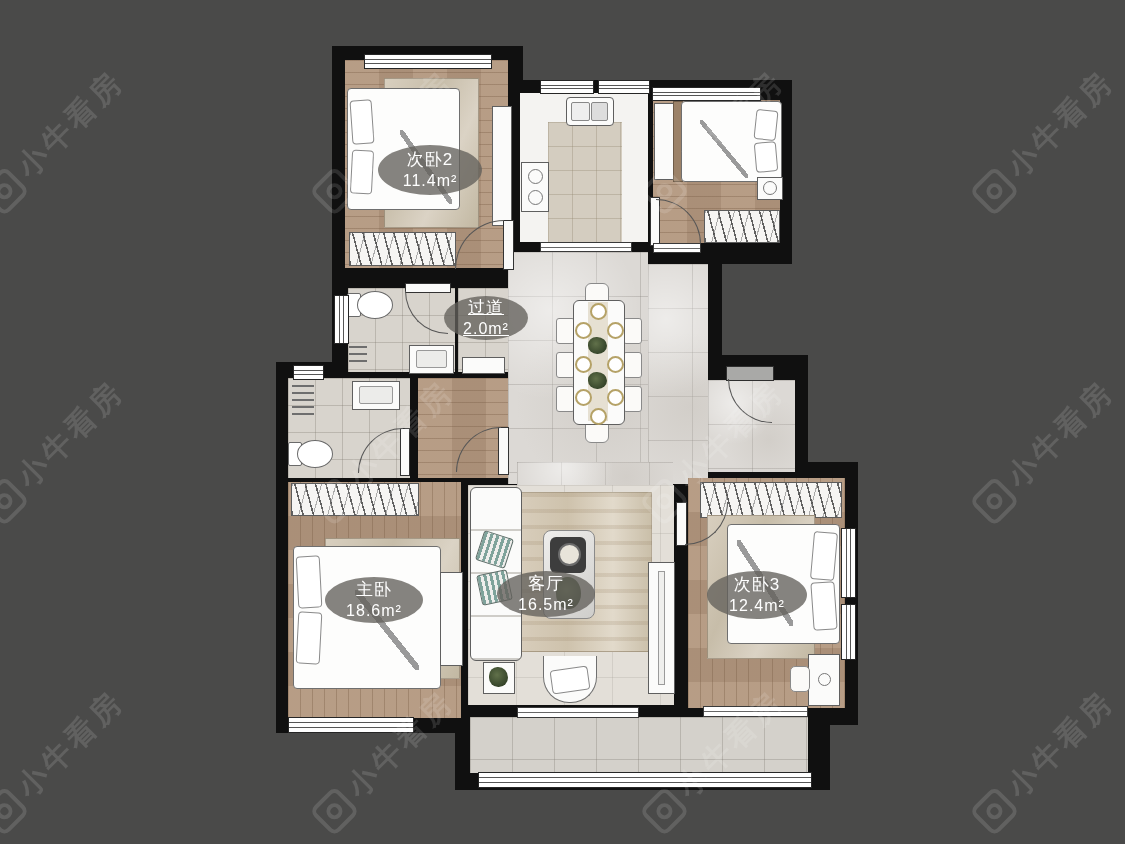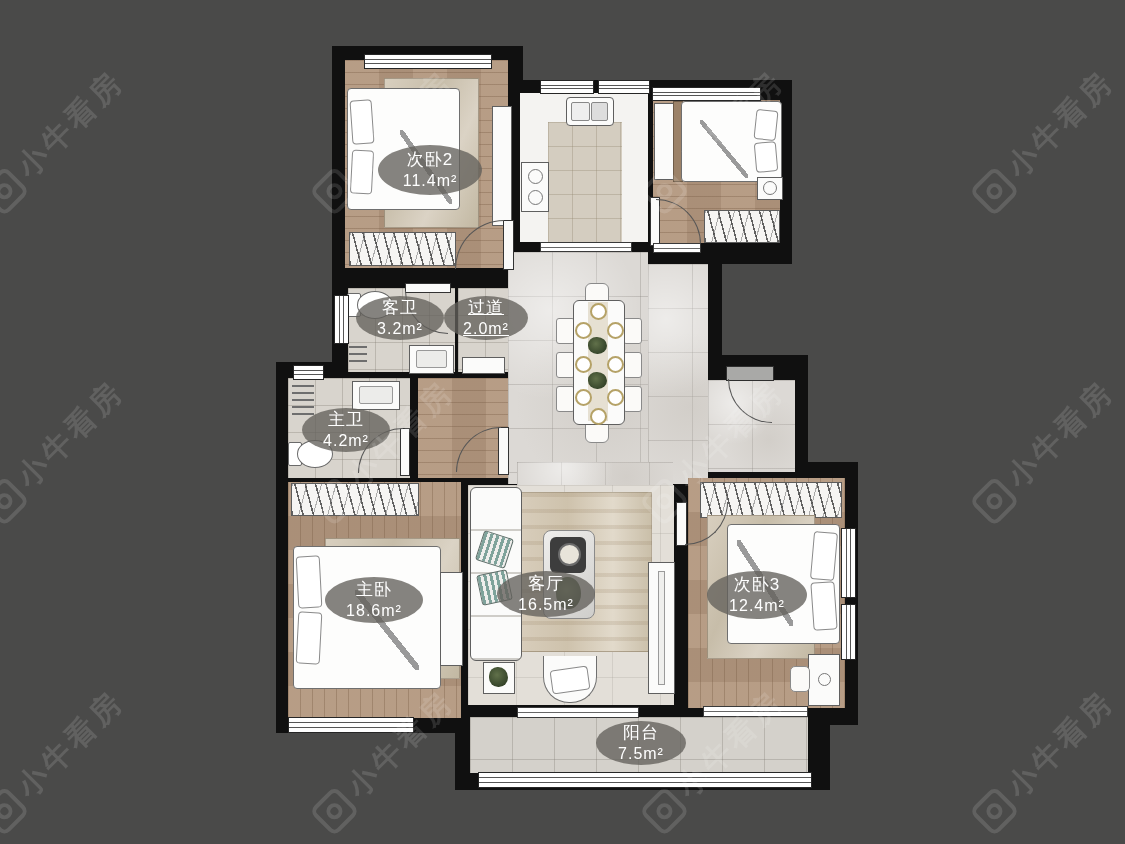--- a/index.html
+++ b/index.html
@@ -214,48 +214,36 @@
   <div class="op win-v" style="left:841px;top:604px;width:13px;height:54px;"></div>
   <div class="op slider" style="left:703px;top:706px;width:103px;height:9px;"></div>
 
   <div class="floor btile" style="left:470px;top:717px;width:338px;height:56px;"></div>
   <div class="op win-h" style="left:478px;top:772px;width:332px;height:14px;"></div>
 
   <div class="pill" style="left:378px;top:145px;width:104px;height:50px;">
     <span class="nm">次卧2</span>
     <span class="ar">11.4m²</span>
   </div>
-  <div class="pill" style="left:356px;top:296px;width:88px;height:44px;">
-    <span class="nm">客卫</span>
-    <span class="ar">3.2m²</span>
-  </div>
   <div class="pill" style="left:444px;top:296px;width:84px;height:44px;text-decoration:underline;">
     <span class="nm">过道</span>
     <span class="ar">2.0m²</span>
   </div>
-  <div class="pill" style="left:302px;top:408px;width:88px;height:44px;">
-    <span class="nm">主卫</span>
-    <span class="ar">4.2m²</span>
-  </div>
   <div class="pill" style="left:325px;top:577px;width:98px;height:46px;">
     <span class="nm">主卧</span>
     <span class="ar">18.6m²</span>
   </div>
   <div class="pill" style="left:497px;top:571px;width:98px;height:46px;">
     <span class="nm">客厅</span>
     <span class="ar">16.5m²</span>
   </div>
   <div class="pill" style="left:707px;top:571px;width:100px;height:48px;align-items:center;">
     <span class="nm">次卧3</span>
     <span class="ar">12.4m²</span>
   </div>
-  <div class="pill" style="left:596px;top:721px;width:90px;height:44px;">
-    <span class="nm">阳台</span>
-    <span class="ar">7.5m²</span>
-  </div>
 
 <div class="wm" style="left: 55px; top: 140px;">
       <span class="wm-logo"></span>
       <span>小牛看房</span>
     </div>
     <div class="wm" style="left: 385px; top: 140px;">
       <span class="wm-logo"></span>
       <span>小牛看房</span>
     </div>
     <div class="wm" style="left: 715px; top: 140px;">

